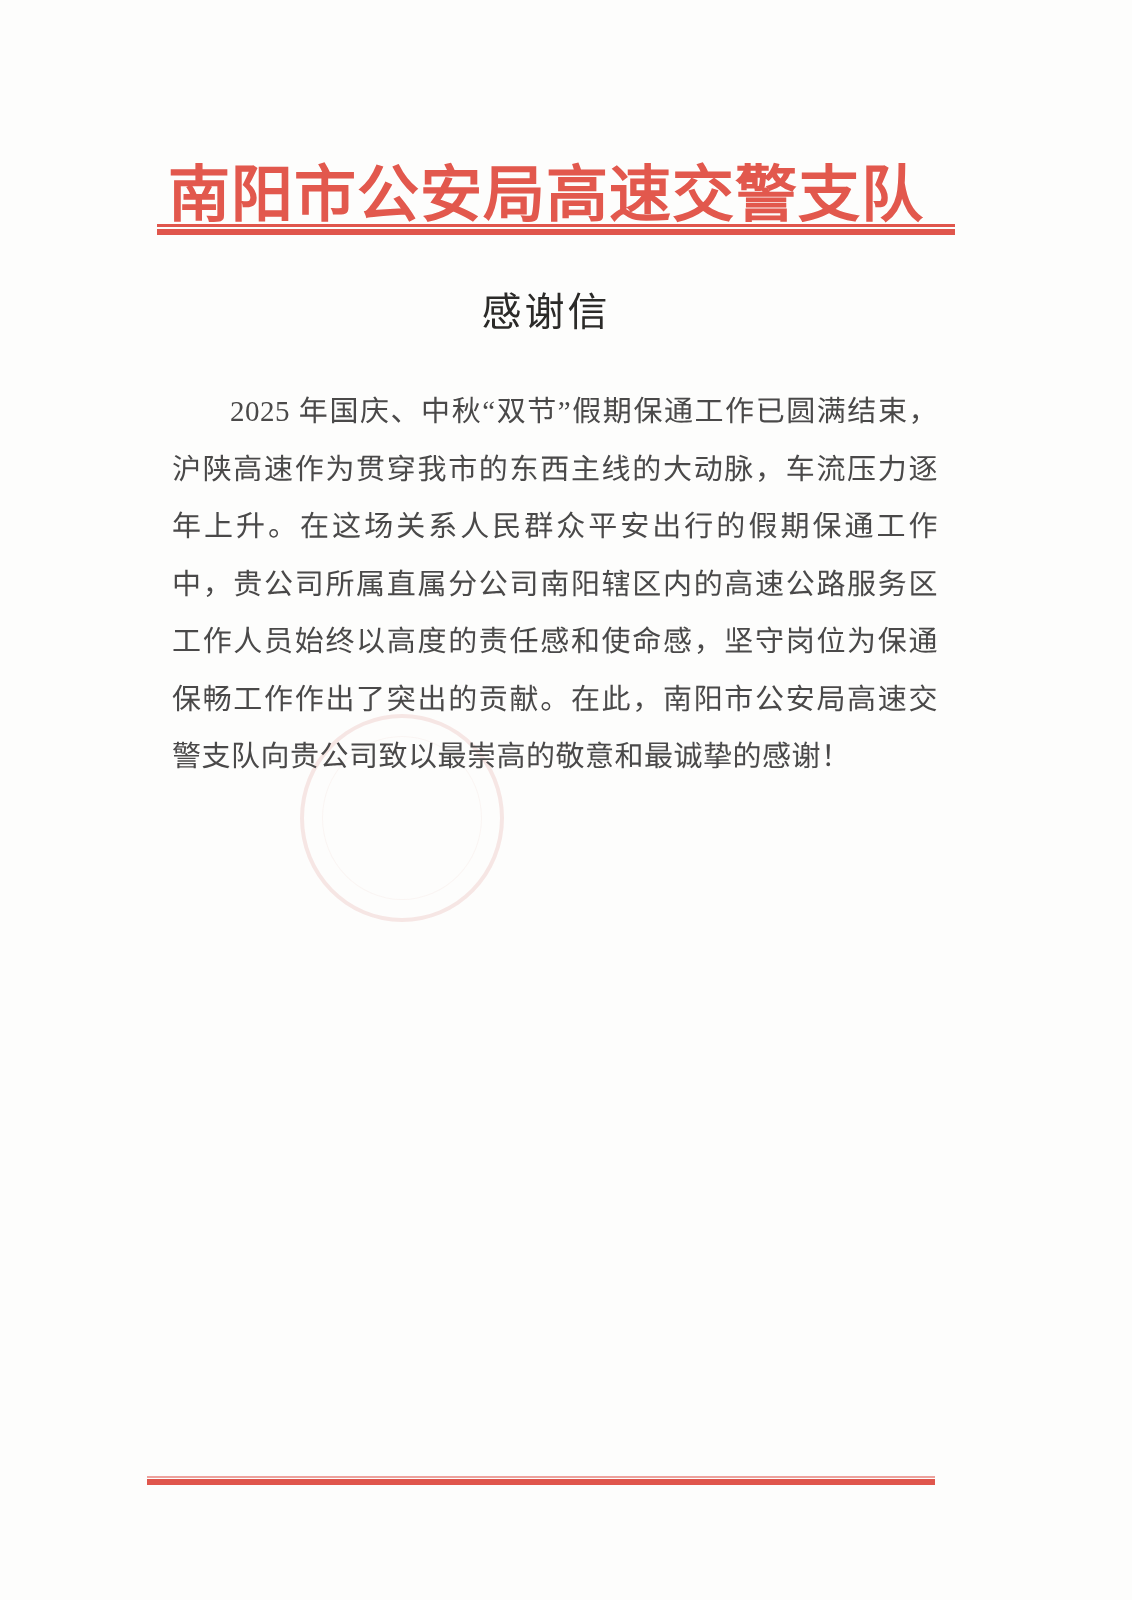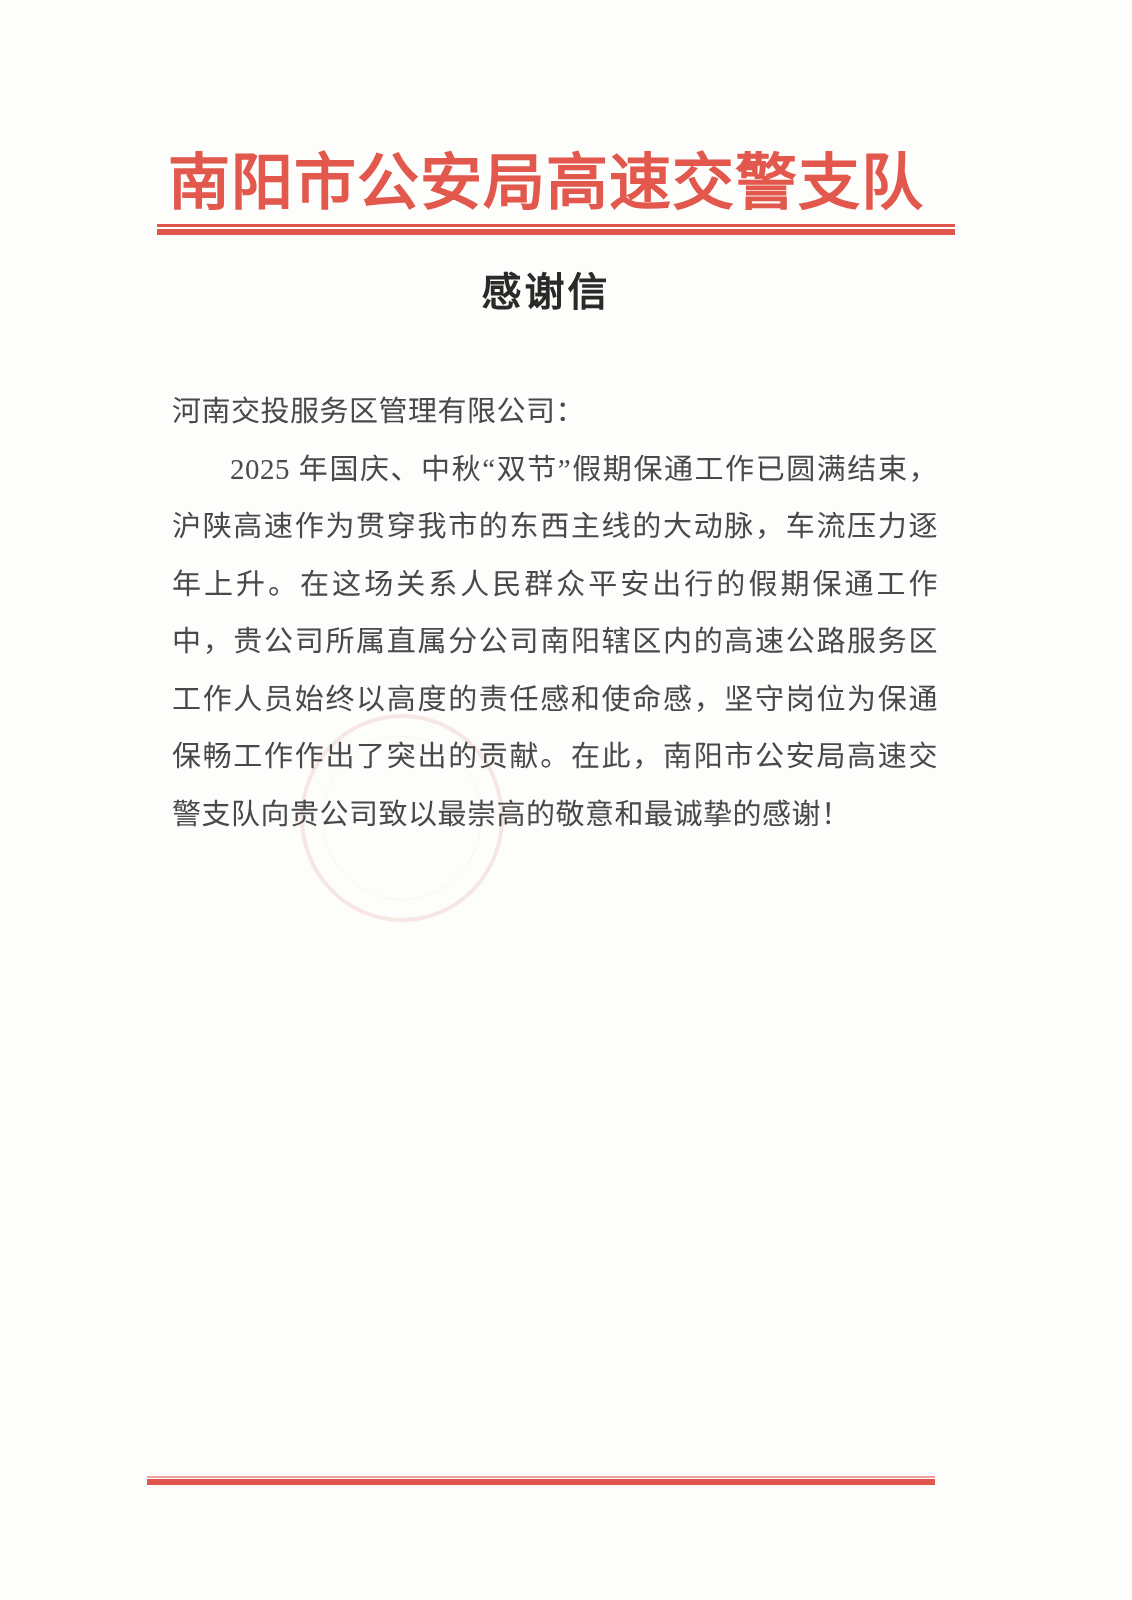--- a/index.html
+++ b/index.html
@@ -12,21 +12,21 @@
     width: 1132px;
     height: 1600px;
     margin: 0 auto;
     background: var(--page-bg, #fdfdfc);
     overflow: hidden;
     font-family: "Liberation Serif", "DejaVu Serif", serif;
   }
   
   .agency {
     position: absolute;
-    top: 146px;
+    top: 158px;
     left: 146px;
     width: 800px;
     margin: 0;
     text-align: center;
     font-size: 62px;
     line-height: 74px;
     font-weight: 700;
     letter-spacing: 1px;
     white-space: nowrap;
     color: var(--title-red, #e2584d);
@@ -43,28 +43,28 @@
     background: var(--accent-red, #e0564c);
   }
   .head-rule .rule-thick {
     height: 6px;
     margin-top: 2px;
     background: var(--accent-red, #e0564c);
   }
   
   .doc-title {
     position: absolute;
-    top: 268px;
+    top: 288px;
     left: 146px;
     width: 800px;
     margin: 0;
     text-align: center;
     font-size: 40px;
     line-height: 50px;
-    font-weight: 700;
+    font-weight: 400;
     letter-spacing: 3px;
     color: var(--heading-text, #2b2a28);
   }
   
   .letter-body {
     position: absolute;
     top: 383px;
     left: 172px;
     width: 766px;
     font-size: 29px;
@@ -125,21 +125,20 @@
   <div class="head-rule">
     <div class="rule-thin"></div>
     <div class="rule-thick"></div>
   </div>
 
   <h2 class="doc-title">感谢信</h2>
 
   <div class="seal-ring"></div>
 
   <main class="letter-body">
-    <p class="salutation">河南交投服务区管理有限公司：</p>
     <p class="para">2025 年国庆、中秋“双节”假期保通工作已圆满结束，沪陕高速作为贯穿我市的东西主线的大动脉，车流压力逐年上升。在这场关系人民群众平安出行的假期保通工作中，贵公司所属直属分公司南阳辖区内的高速公路服务区工作人员始终以高度的责任感和使命感，坚守岗位为保通保畅工作作出了突出的贡献。在此，南阳市公安局高速交警支队向贵公司致以最崇高的敬意和最诚挚的感谢！</p>
   </main>
 
   <div class="foot-rule">
     <div class="rule-thin"></div>
     <div class="rule-thick"></div>
   </div>
 
 </div>
 

